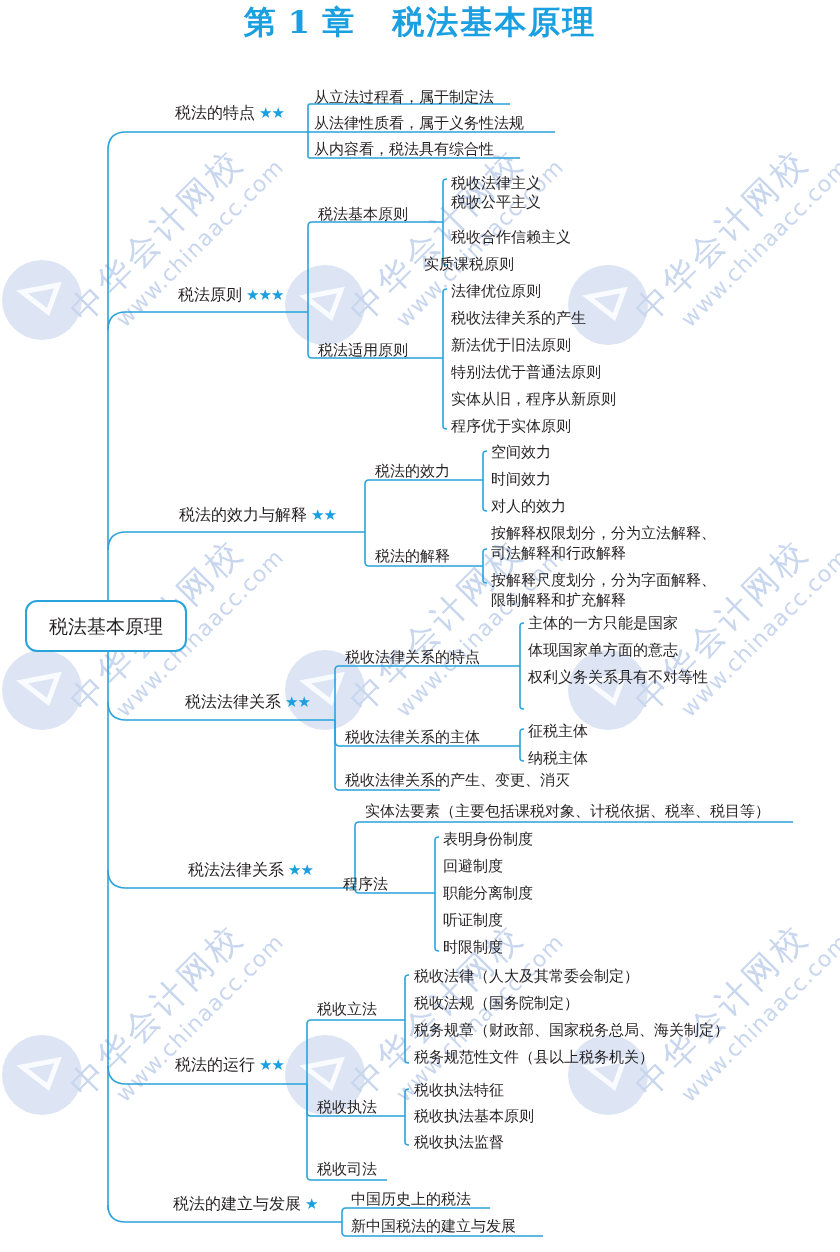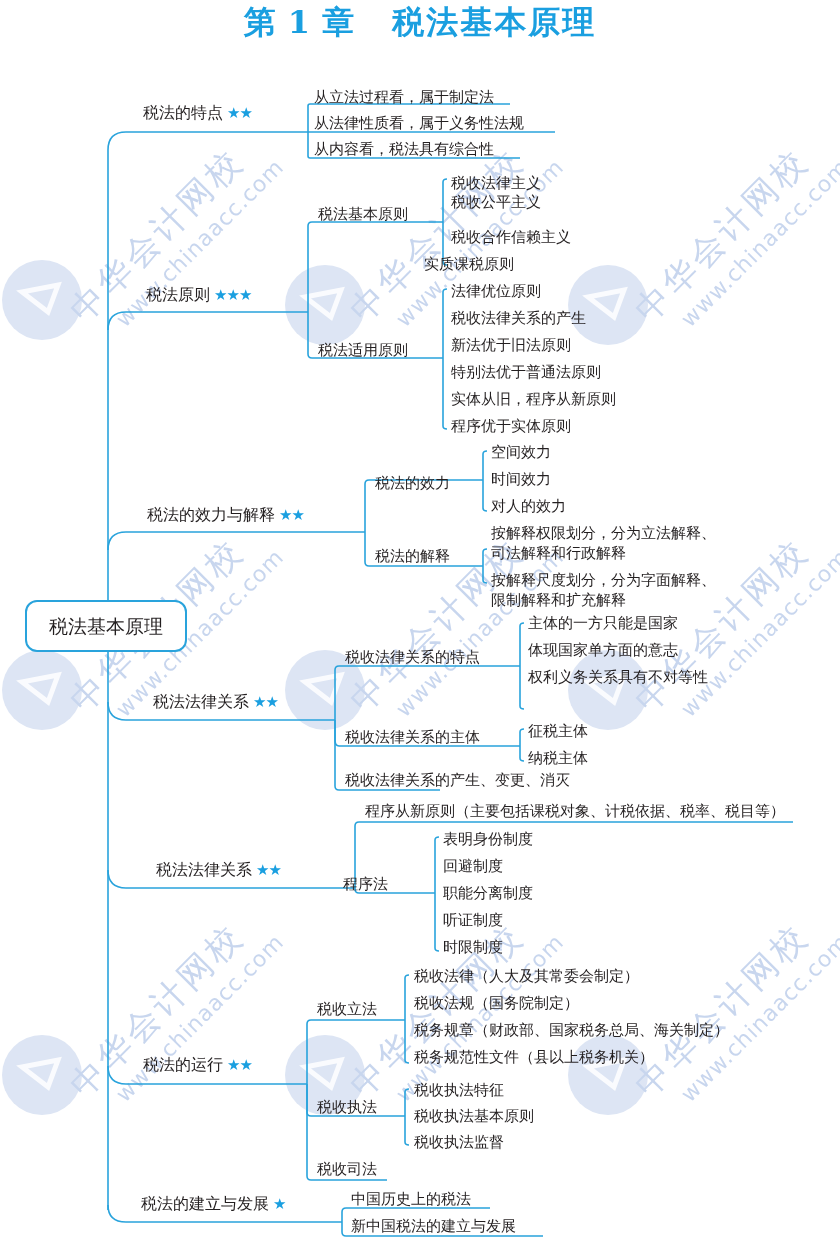--- a/index.html
+++ b/index.html
@@ -20,21 +20,21 @@
   svg.lines { position: absolute; left: 0; top: 0; }
   .wm { position: absolute; pointer-events: none; }
   .wm-text {
     position: absolute; transform: rotate(-45deg); transform-origin: left top;
     color: #c8d6ee; white-space: nowrap; pointer-events: none;
     font-family: "DejaVu Sans", "Liberation Sans", sans-serif;
   }
   .wm-text .cn { font-size: 34px; letter-spacing: 4px; display: block; }
   .wm-text .url { font-size: 22px; display: block; margin-left: 26px; letter-spacing: 1px; }
   .node { position: absolute; white-space: nowrap; font-size: 15px; line-height: 18px; }
-  .l1 { font-size: 16px; }
+  .l1 { font-size: 16px; margin-left: 32px; }
   .stars { color: #1a9fe0; font-family: "DejaVu Sans", sans-serif; font-size: 15px; margin-left: 4px; letter-spacing: -1px; }
   .root {
     position: absolute; left: 25px; top: 600px; width: 162px; height: 52px;
     border: 2px solid #29a3dc; border-radius: 12px; box-sizing: border-box;
     text-align: center; line-height: 48px; font-size: 19px; background: #fff;
   }
   .ml { white-space: normal; width: 230px; line-height: 20px; }
 </style>
 </head>
 <body>
@@ -187,40 +187,40 @@
   <div class="node" style="left:424px;top:255px">实质课税原则</div>
   <div class="node" style="left:318px;top:341px">税法适用原则</div>
   <div class="node" style="left:451px;top:282px">法律优位原则</div>
   <div class="node" style="left:451px;top:309px">税收法律关系的产生</div>
   <div class="node" style="left:451px;top:336px">新法优于旧法原则</div>
   <div class="node" style="left:451px;top:363px">特别法优于普通法原则</div>
   <div class="node" style="left:451px;top:390px">实体从旧，程序从新原则</div>
   <div class="node" style="left:451px;top:417px">程序优于实体原则</div>
 
   <div class="node l1" style="left:147px;top:506px"><span>税法的效力与解释</span><span class="stars">★★</span></div>
-  <div class="node" style="left:375px;top:474px">税法的效力</div>
+  <div class="node" style="left:375px;top:462px">税法的效力</div>
   <div class="node" style="left:491px;top:443px">空间效力</div>
   <div class="node" style="left:491px;top:470px">时间效力</div>
   <div class="node" style="left:491px;top:497px">对人的效力</div>
   <div class="node" style="left:375px;top:547px">税法的解释</div>
   <div class="node ml" style="left:491px;top:523px">按解释权限划分，分为立法解释、司法解释和行政解释</div>
   <div class="node ml" style="left:491px;top:570px">按解释尺度划分，分为字面解释、限制解释和扩充解释</div>
 
   <div class="node l1" style="left:153px;top:693px"><span>税法法律关系</span><span class="stars">★★</span></div>
   <div class="node" style="left:345px;top:648px">税收法律关系的特点</div>
   <div class="node" style="left:528px;top:614px">主体的一方只能是国家</div>
   <div class="node" style="left:528px;top:641px">体现国家单方面的意志</div>
   <div class="node" style="left:528px;top:668px">权利义务关系具有不对等性</div>
   <div class="node" style="left:345px;top:728px">税收法律关系的主体</div>
   <div class="node" style="left:528px;top:722px">征税主体</div>
   <div class="node" style="left:528px;top:749px">纳税主体</div>
   <div class="node" style="left:345px;top:771px">税收法律关系的产生、变更、消灭</div>
 
   <div class="node l1" style="left:156px;top:861px"><span>税法法律关系</span><span class="stars">★★</span></div>
-  <div class="node" style="left:365px;top:802px">程序从新原则（主要包括课税对象、计税依据、税率、税目等）</div>
+  <div class="node" style="left:365px;top:802px">实体法要素（主要包括课税对象、计税依据、税率、税目等）</div>
   <div class="node" style="left:343px;top:875px">程序法</div>
   <div class="node" style="left:443px;top:830px">表明身份制度</div>
   <div class="node" style="left:443px;top:857px">回避制度</div>
   <div class="node" style="left:443px;top:884px">职能分离制度</div>
   <div class="node" style="left:443px;top:911px">听证制度</div>
   <div class="node" style="left:443px;top:938px">时限制度</div>
 
   <div class="node l1" style="left:143px;top:1056px"><span>税法的运行</span><span class="stars">★★</span></div>
   <div class="node" style="left:317px;top:1000px">税收立法</div>
   <div class="node" style="left:414px;top:967px">税收法律（人大及其常委会制定）</div>

